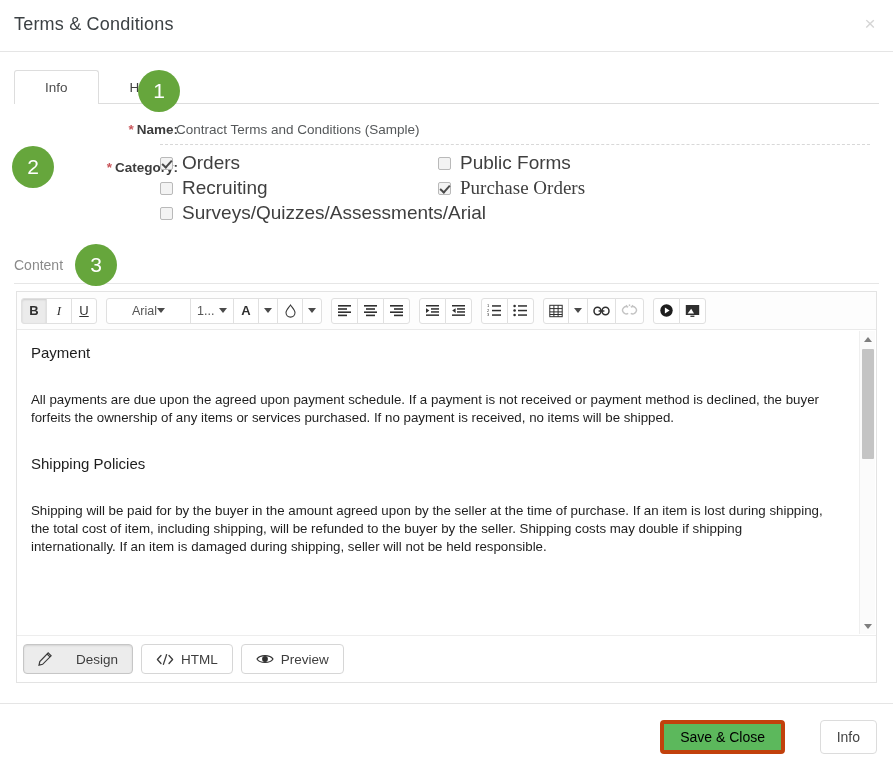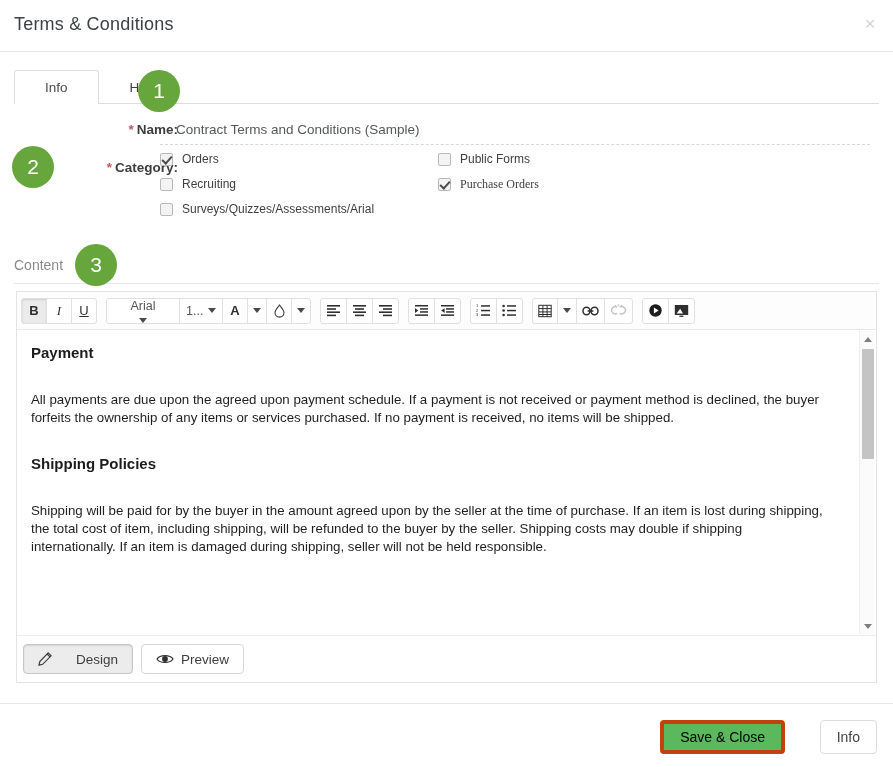--- a/index.html
+++ b/index.html
@@ -69,21 +69,21 @@
   }
   .dotted-rule {
     position: absolute; left: 160px; top: 32px; width: 710px;
     border-top: 1px dashed #d8d8d8;
   }
 
   
   .cbgrid { position: absolute; left: 160px; top: 40px; width: 720px; }
   .cbitem {
     position: absolute; display: flex; align-items: center;
-    font-size: 12px; color: #3f3f3f; cursor: pointer;
+    font-size: 19px; color: #3f3f3f; cursor: pointer;
   }
   .cbox {
     width: 13px; height: 13px; border: 1px solid #b9b9b9;
     background: #f3f3f3; border-radius: 2px; margin-right: 9px;
     display: inline-block; position: relative; flex: none;
   }
   .cbox.checked::after {
     content: ""; position: absolute; left: 3px; top: 0px;
     width: 4px; height: 8px; border: solid #4a4a4a;
     border-width: 0 2px 2px 0; transform: rotate(42deg);
@@ -116,38 +116,38 @@
     border: 1px solid #e0e0e0; background: #ffffff;
     display: flex; align-items: center; justify-content: center;
     font-size: 13px; color: #2f2f2f; cursor: pointer;
     margin-left: -1px; position: relative;
   }
   .tgroup .tbtn:first-child { margin-left: 0; border-radius: 3px 0 0 3px; }
   .tgroup .tbtn:last-child { border-radius: 0 3px 3px 0; }
   .tgroup .tbtn:only-child { border-radius: 3px; }
   .tbtn.active { background: #ebebeb; box-shadow: inset 0 1px 2px rgba(0,0,0,.12); }
   .tbtn.disabled { color: #c7c7c7; }
-  .tbtn.wide { min-width: 74px; justify-content: space-between; padding: 0 3px; flex-direction: column; }
+  .tbtn.wide { min-width: 74px; justify-content: space-between; padding: 0 25px; }
   .tbtn.w-sm { min-width: 44px; justify-content: space-between; padding: 0 6px; }
   .tbtn.caret-only { min-width: 20px; padding: 0 4px; }
   .sel-text { font-size: 12.5px; color: #555; }
   .caret {
     width: 0; height: 0; border-left: 4px solid transparent;
     border-right: 4px solid transparent; border-top: 5px solid #4a4a4a;
     display: inline-block;
   }
   .ico { display: block; }
 
   .canvas {
     position: absolute; left: 0; top: 38px;
     width: 859px; height: 305px; overflow: hidden; background: #fff;
   }
   .doc { padding: 14px 20px 0 14px; width: 832px; }
   .doc h3 {
-    margin: 0 0 30px 0; font-size: 15px; font-weight: bold; color: #1d1d1d;
+    margin: 0 0 30px 0; font-size: 15px; font-weight: normal; color: #1d1d1d;
     font-family: "Liberation Sans", sans-serif;
   }
   .doc h3.second { margin-top: 28px; }
   .doc p {
     margin: 0; font-size: 13.3px; line-height: 18px; color: #1f1f1f;
   }
 
   
   .sbar {
     position: absolute; right: 1px; top: 39px; width: 16px; height: 303px;
@@ -480,20 +480,30 @@
 
     <div class="editor-footer">
       <div class="mode-btn active">
         <svg width="14" height="14" viewBox="0 0 14 14">
           <path d="M10.2 0.9 L13.1 3.8 L4.6 12.3 L1 13.1 L1.8 9.5 Z" fill="none" stroke="#3b3b3b" stroke-width="1.2"></path>
           <line x1="9.1" y1="2" x2="12" y2="4.9" stroke="#3b3b3b" stroke-width="1.2"></line>
         </svg>
         <span>Design</span>
       </div>
       <div class="mode-btn">
+        <svg width="18" height="13" viewBox="0 0 18 13">
+          <g fill="none" stroke="#3b3b3b" stroke-width="1.3" stroke-linejoin="round" stroke-linecap="round">
+            <polyline points="5,2.5 1.4,6.5 5,10.5"></polyline>
+            <polyline points="13,2.5 16.6,6.5 13,10.5"></polyline>
+            <line x1="10.6" y1="1.6" x2="7.4" y2="11.4"></line>
+          </g>
+        </svg>
+        <span>HTML</span>
+      </div>
+      <div class="mode-btn">
         <svg width="18" height="12" viewBox="0 0 18 12">
           <path d="M1 6 C4 1.4 14 1.4 17 6 C14 10.6 4 10.6 1 6 Z" fill="none" stroke="#2f2f2f" stroke-width="1.2"></path>
           <circle cx="9" cy="6" r="2.9" fill="#2f2f2f"></circle>
         </svg>
         <span>Preview</span>
       </div>
     </div>
   </div>
 
   <div class="footer-rule"></div>

